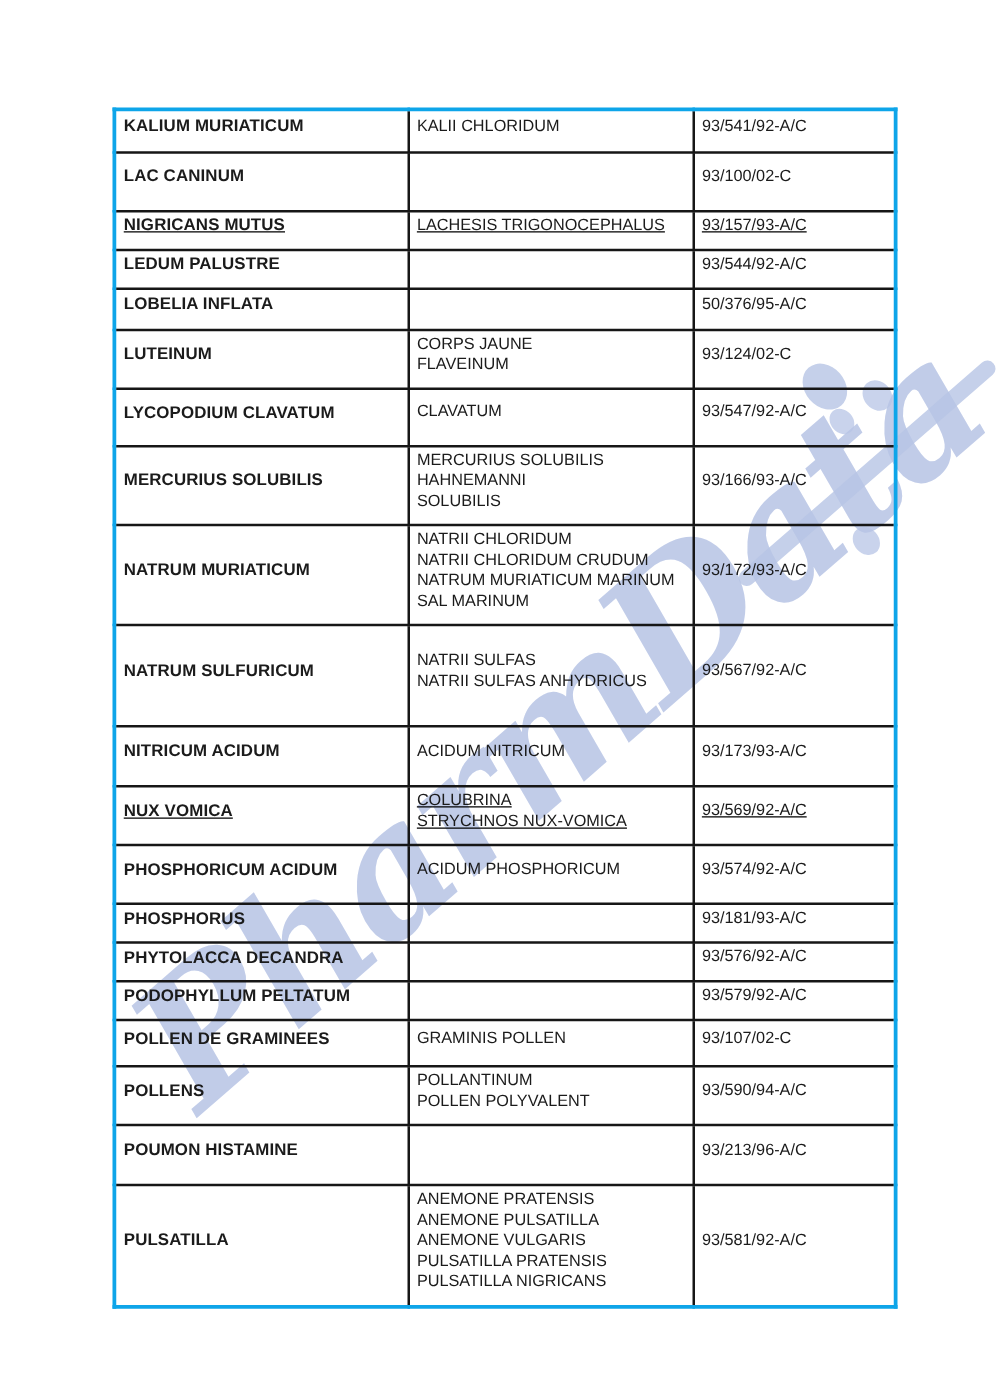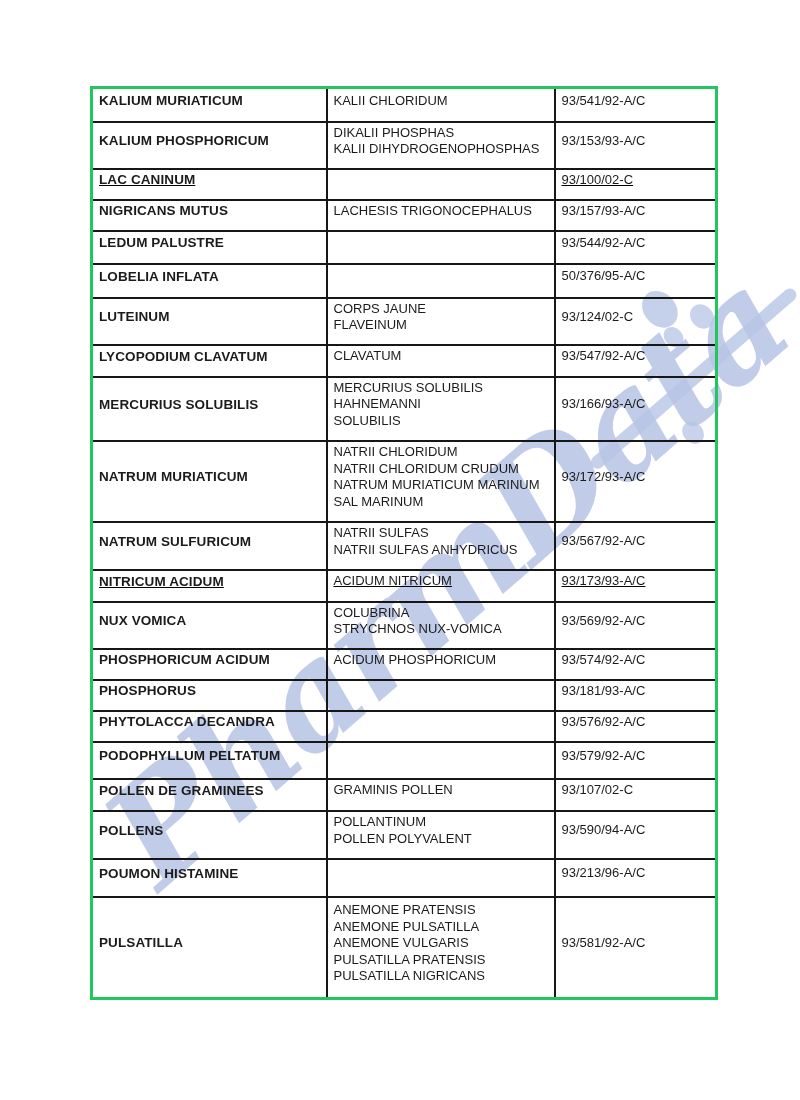--- a/index.html
+++ b/index.html
@@ -25,21 +25,21 @@
   .table-wrap {
     position: absolute;
     left: 90px;
     top: 86px;
     z-index: 1;
   }
   table.remedies {
     border-collapse: collapse;
     table-layout: fixed;
     width: 625px;
-    border: 3px solid #22c55e;
+    border: 3px solid #0ea5e9;
   }
   table.remedies td {
     border: 2px solid #161616;
     vertical-align: middle;
     padding: 2px 6px 10px 6px;
     color: #1b1b1b;
     overflow: hidden;
   }
   td.c-name {
     font-weight: bold;
@@ -98,26 +98,20 @@
         <col style="width:228px">
         <col style="width:162px">
     </colgroup>
     <tbody>
       <tr>
         <td class="c-name">KALIUM MURIATICUM</td>
         <td class="c-syn">KALII CHLORIDUM</td>
         <td class="c-reg">93/541/92-A/C</td>
       </tr>
       <tr>
-        <td class="c-name">KALIUM PHOSPHORICUM</td>
-        <td class="c-syn">DIKALII PHOSPHAS
-KALII DIHYDROGENOPHOSPHAS</td>
-        <td class="c-reg">93/153/93-A/C</td>
-      </tr>
-      <tr>
         <td class="c-name">LAC CANINUM</td>
         <td class="c-syn"></td>
         <td class="c-reg">93/100/02-C</td>
       </tr>
       <tr>
         <td class="c-name">NIGRICANS MUTUS</td>
         <td class="c-syn">LACHESIS TRIGONOCEPHALUS</td>
         <td class="c-reg">93/157/93-A/C</td>
       </tr>
       <tr>

